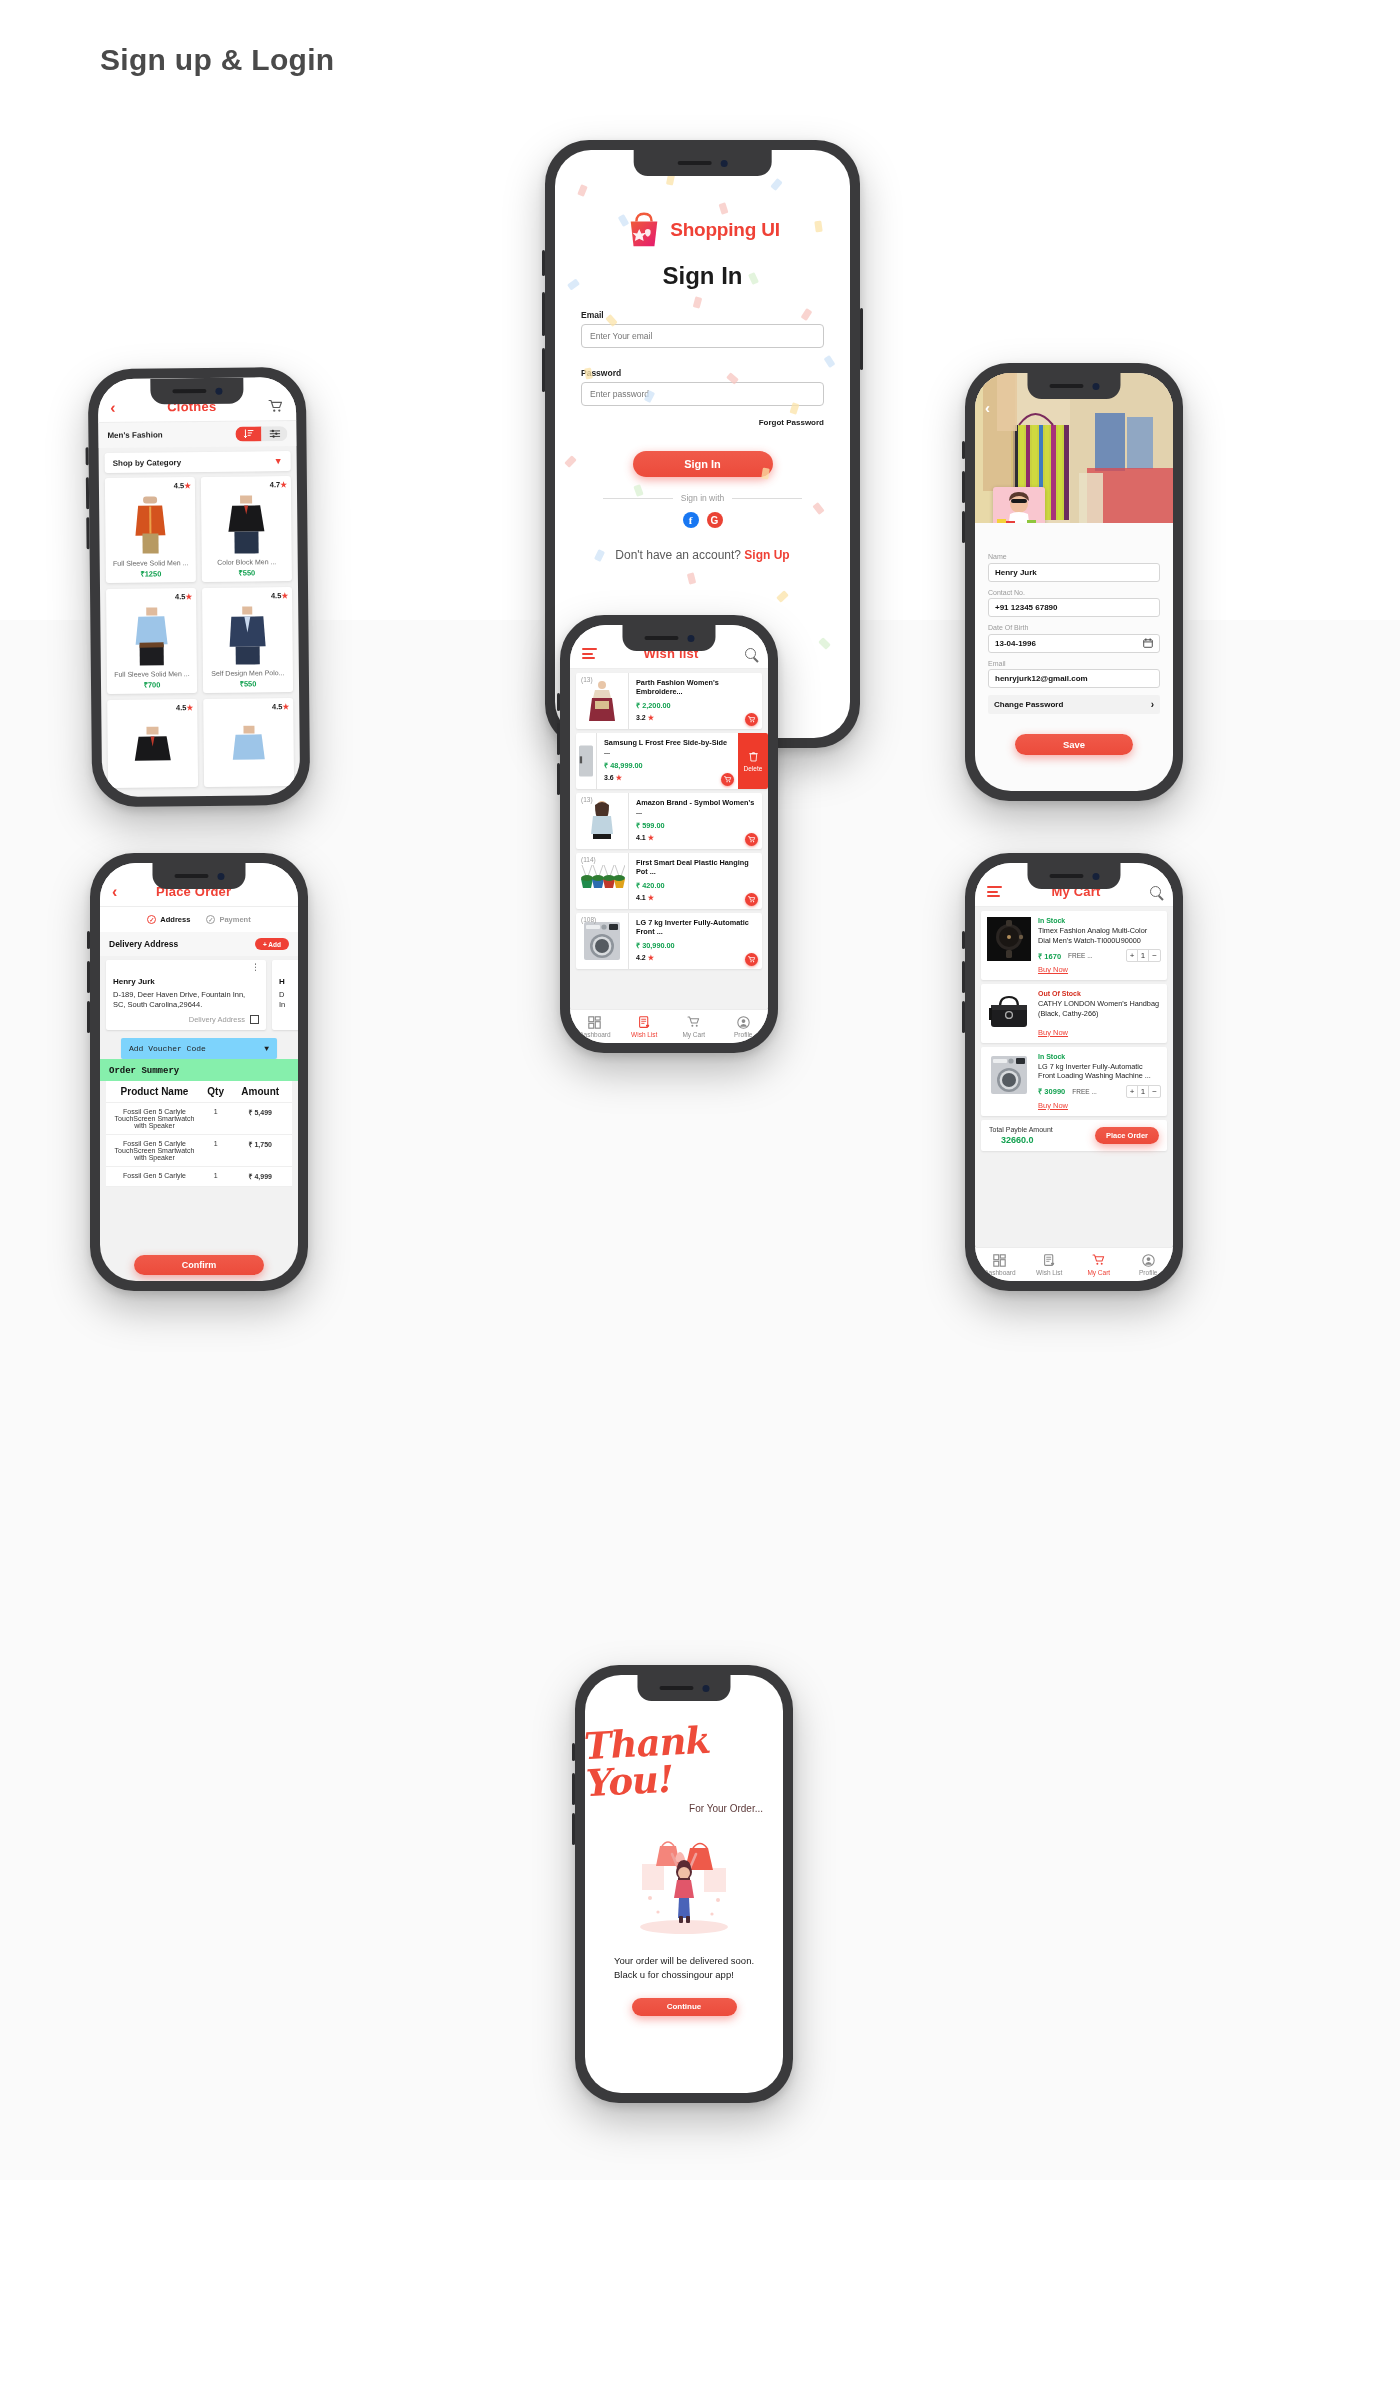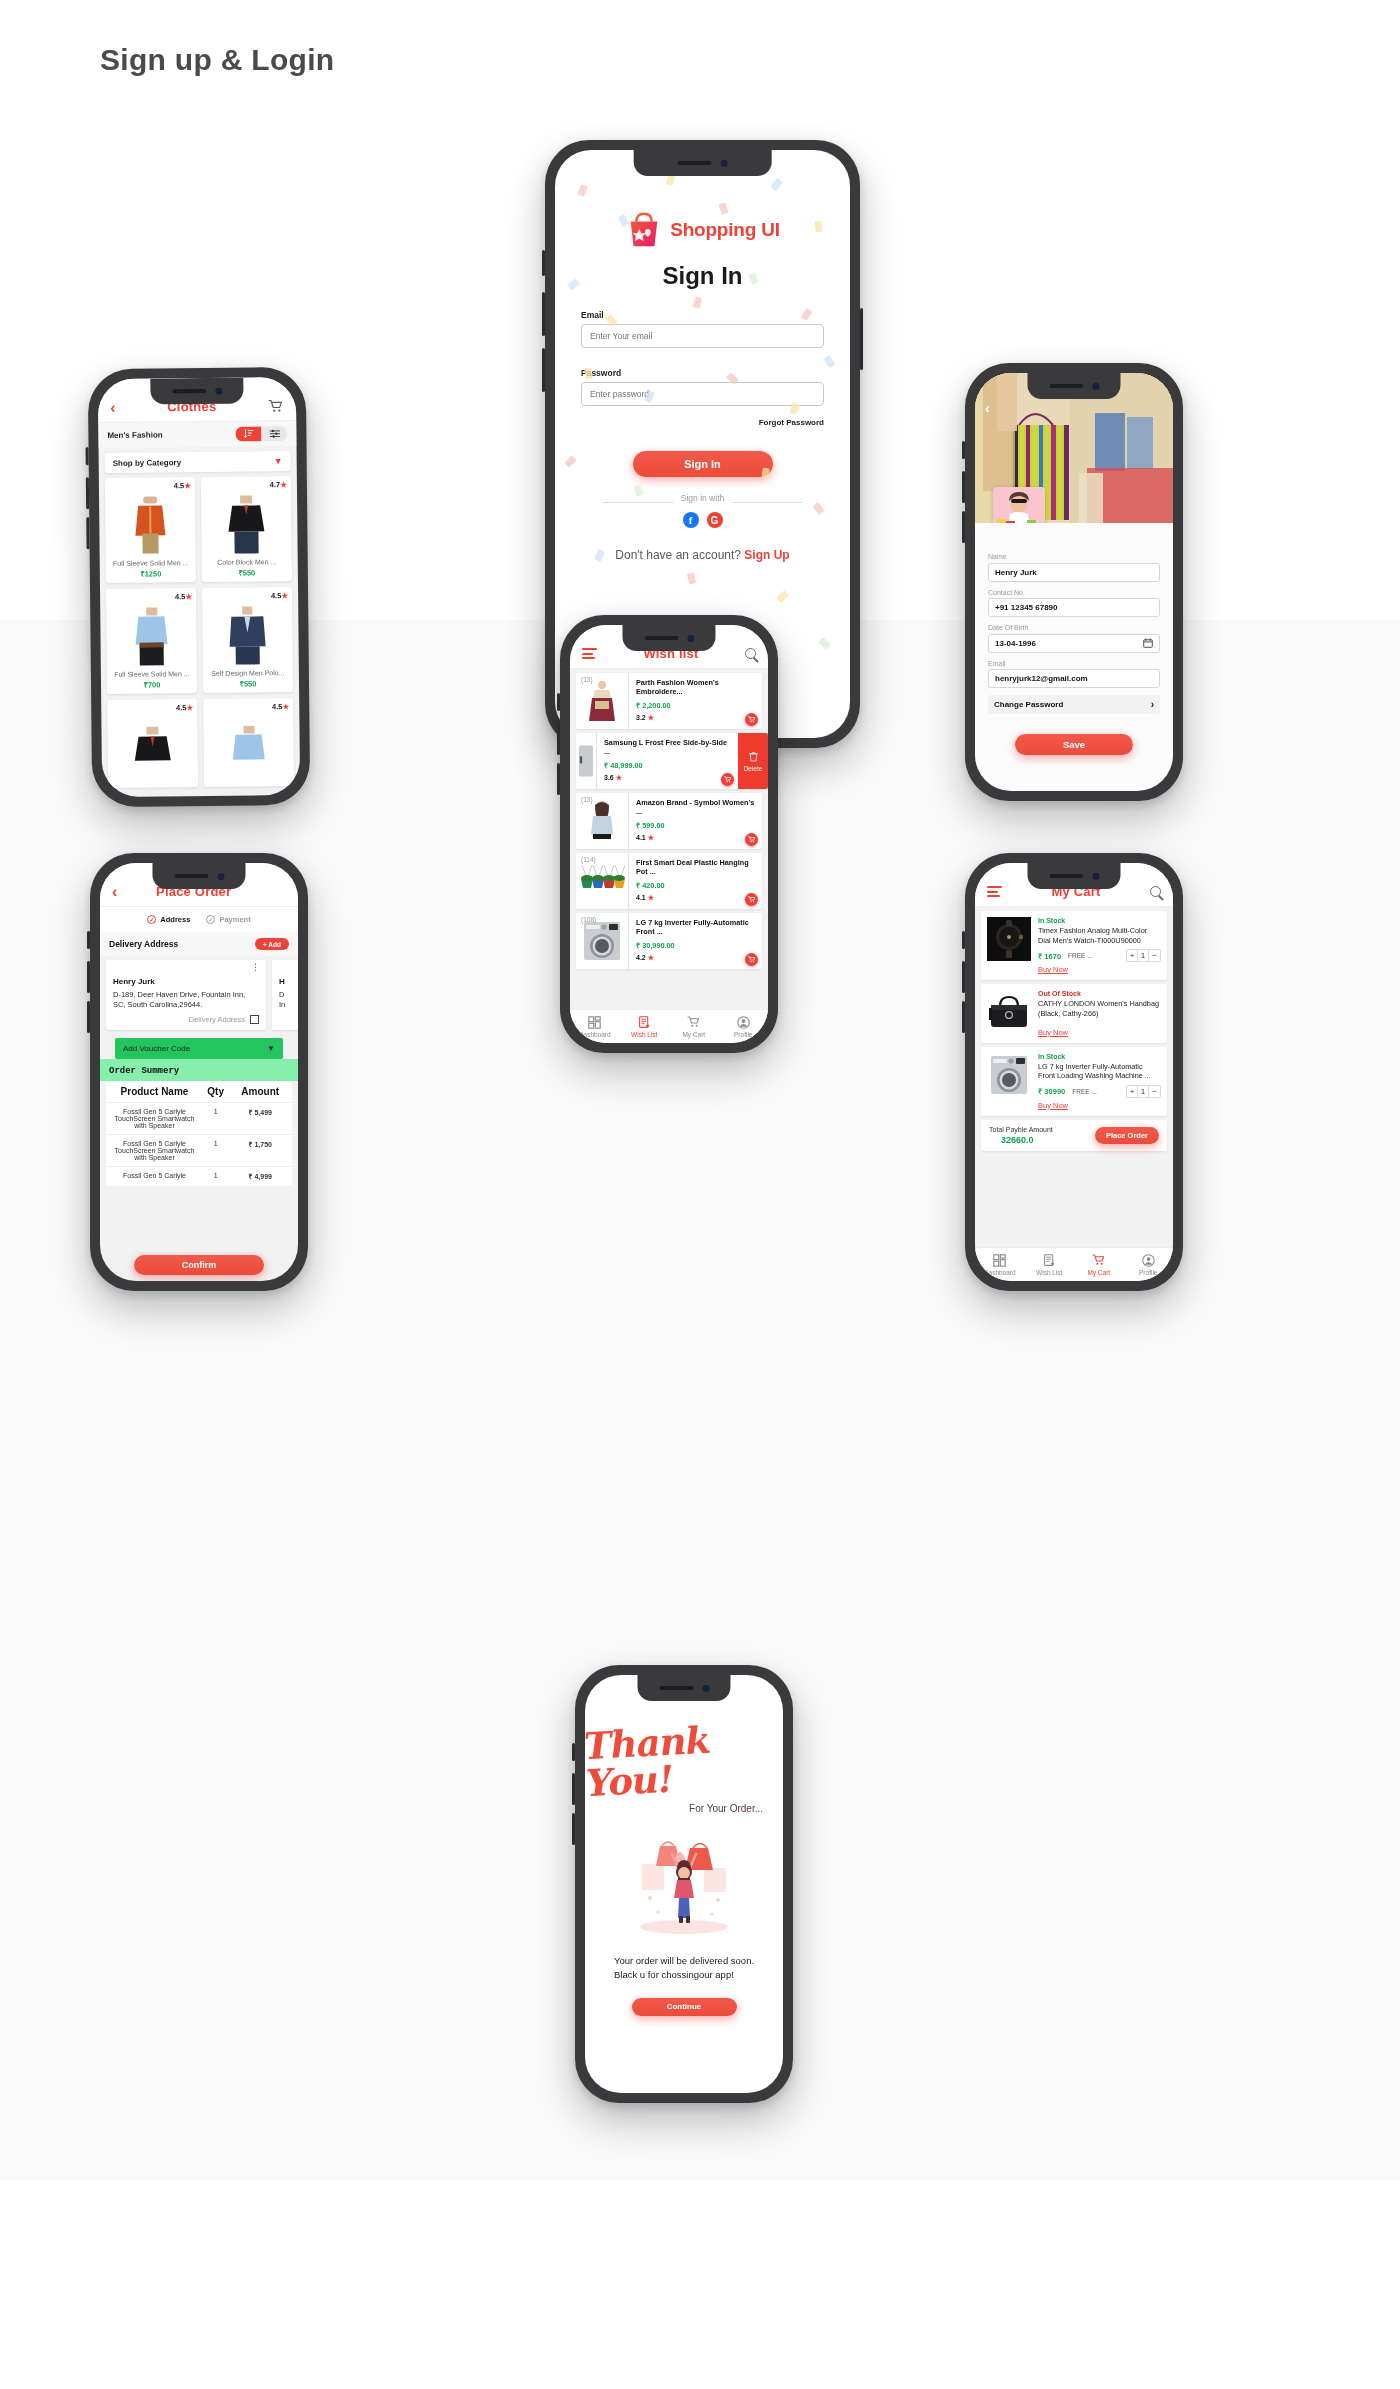--- a/index.html
+++ b/index.html
@@ -112,21 +112,21 @@
   .logo-text { font-size: 19px; font-weight: 800; color:#ef4136; letter-spacing:-.2px; }
   .signin-h { margin-top: 12px; font-size: 24px; font-weight: 800; color:#1b1b1b; }
   .fld-label { align-self:flex-start; font-size: 8.5px; font-weight:700; color:#222; margin: 20px 0 4px; }
   .fld {
     width:100%; height: 24px; border:1px solid #c9c9c9; border-radius:4px;
     background:#fff; padding: 0 8px; font-size: 8.5px; color:#9a9a9a;
     font-family: inherit; display:flex; align-items:center;
   }
   .forgot { align-self:flex-end; margin-top: 12px; font-size: 8px; font-weight:700; color:#1c1c1c; }
   .signin-btn { width: 140px; height: 26px; margin-top: 24px; font-size: 11px; }
-  .swith { display:flex; align-items:flex-end; gap:8px; margin-top: 16px; width: 82%; }
+  .swith { display:flex; align-items:center; gap:8px; margin-top: 16px; width: 82%; }
   .swith .ln { flex:1; height:1px; background:#dcdcdc; }
   .swith .tx { font-size: 8.5px; color:#9b9b9b; }
   .socials { display:flex; gap:8px; margin-top: 9px; }
   .soc { width:16px; height:16px; border-radius:50%; display:flex; align-items:center; justify-content:center; color:#fff; font-weight:800; font-size:11px; }
   .soc.fb { background:#1877f2; font-family:"Liberation Serif",serif; }
   .soc.gg { background:#ea4335; font-size:10px; }
   .noacct { margin-top: 20px; font-size: 12px; color:#5a5a5a; }
   .noacct b { color:#ef4136; }
 
   
@@ -210,23 +210,23 @@
   .add-btn { background:#ef4136; color:#fff; border-radius: 10px; font-size: 6.5px; padding: 2.5px 8px; font-weight:600; }
   .addr-strip { display:flex; gap: 6px; padding: 4px 6px; overflow:hidden; }
   .addr-card { background:#fff; border-radius:2px; box-shadow:0 1px 2px rgba(0,0,0,.1);
                padding: 6px 7px; min-width: 160px; position:relative; }
   .kebab { position:absolute; right:6px; top:5px; color:#444; font-size:9px; line-height:.6; }
   .addr-name { font-size: 8px; font-weight:700; color:#111; margin-top: 11px; }
   .addr-line { font-size: 7.5px; color:#2a2a2a; margin-top: 4px; line-height:1.35; }
   .addr-foot { display:flex; align-items:center; justify-content:flex-end; gap:5px; margin-top: 5px;
                font-size:7.5px; color:#9b9b9b; }
   .addr-foot .box { width:9px; height:9px; border:1.2px solid #444; }
-  .voucher { display:flex; align-items:center; justify-content:space-between; background:#22c55e;
-             margin: 4px 15px 0; padding: 6px 8px; border-radius:2px; font-size: 8px; color:#1f1f1f;
-             box-shadow:0 1px 2px rgba(0,0,0,.07); }
+  .voucher { display:flex; align-items:center; justify-content:space-between; background:#7dd3fc;
+             margin: 4px 21px 0; padding: 6px 8px; border-radius:2px; font-size: 8px; color:#1f1f1f;
+             box-shadow:0 1px 2px rgba(0,0,0,.07);font-family:Liberation Mono, monospace; }
   .summ-title { padding: 7px 9px 5px; font-size: 9px; font-weight:700; color:#111; background:#86efac;font-family:Liberation Mono, monospace; }
   .tbl { background:#fff; margin: 0 6px; }
   .tr { display:flex; padding: 5px 4px; border-bottom:1px solid #efefef; }
   .tr.head .td { font-weight:700; font-size: 10px; color:#111; }
   .td { font-size: 7px; color:#333; text-align:center; }
   .td.c1 { flex: 1.6; } .td.c2 { flex: .6; } .td.c3 { flex: 1; font-weight:700; }
   .confirm-wrap { position:absolute; left:0; right:0; bottom: 6px; display:flex; justify-content:center; }
   .confirm-btn { width: 130px; height: 20px; font-size: 9px; }
 
   

